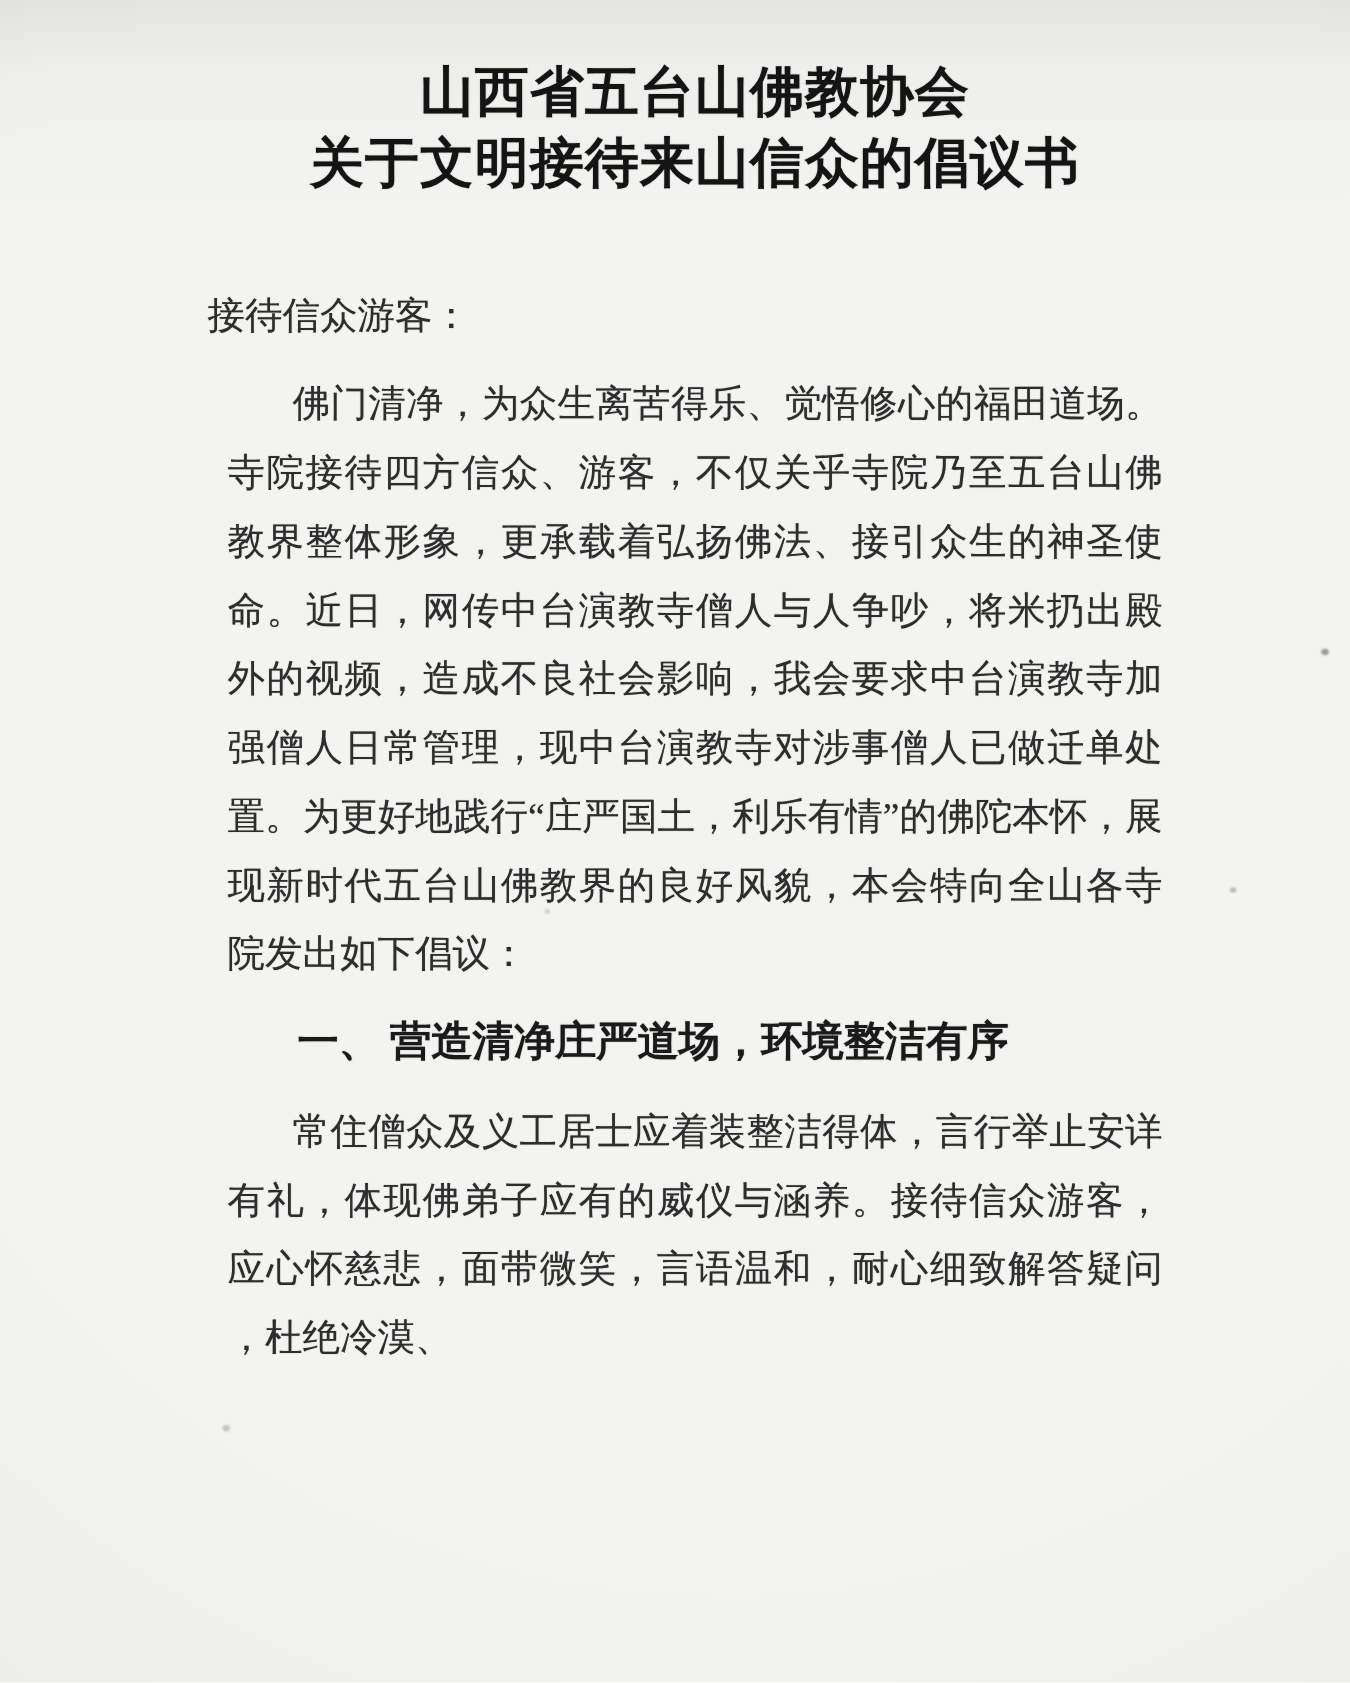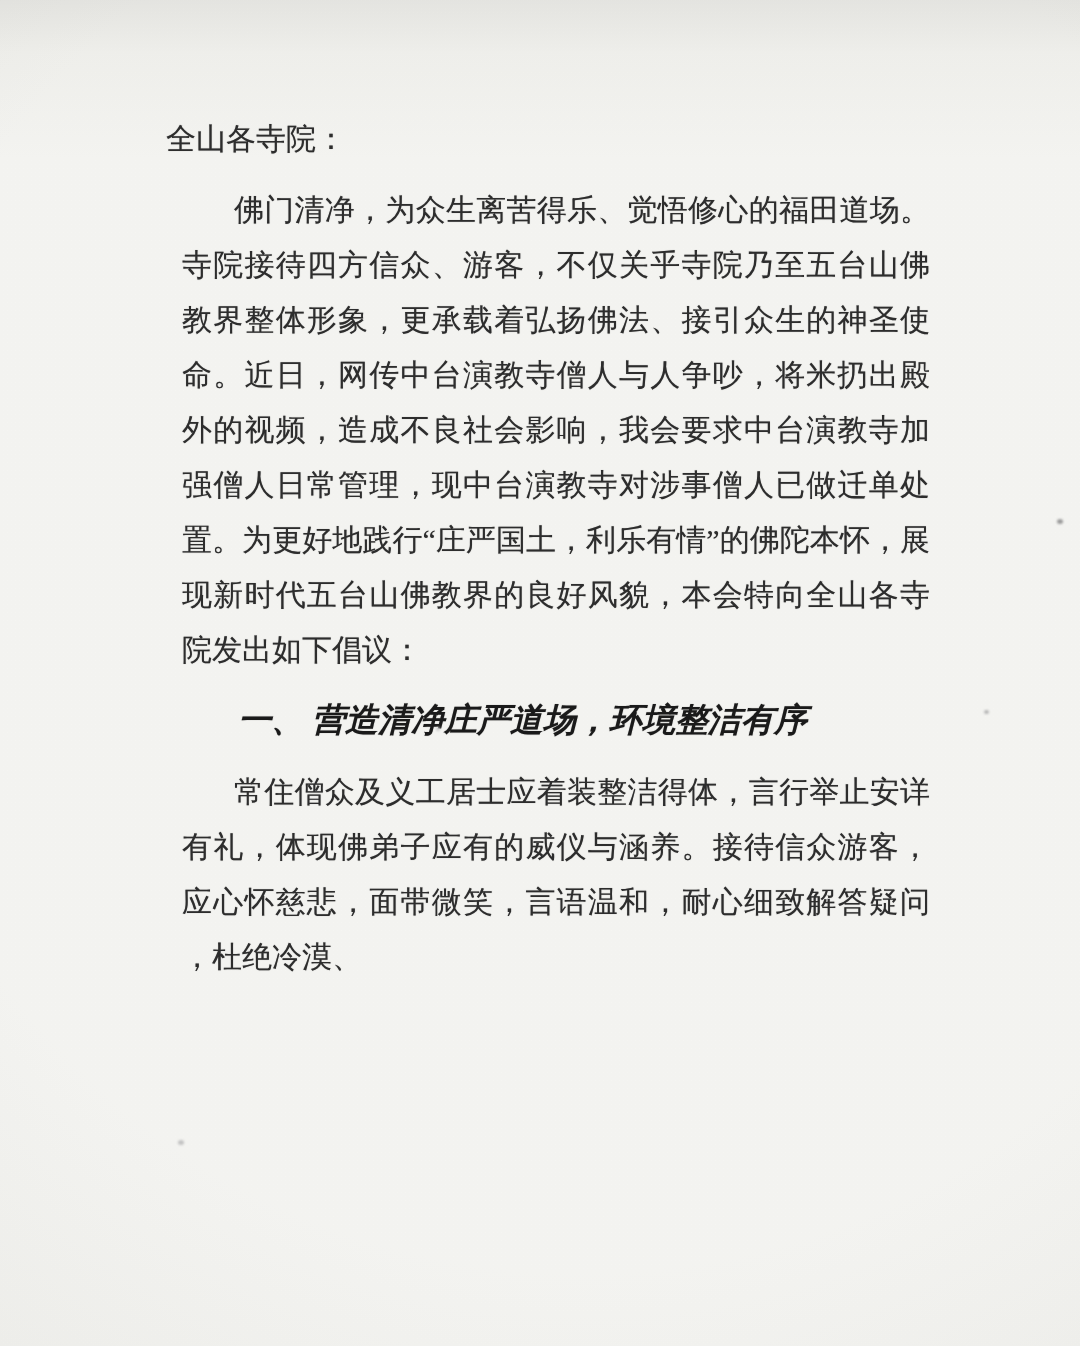--- a/index.html
+++ b/index.html
@@ -64,21 +64,20 @@
   }
 
   .section-heading {
     margin: 5px 0 7px 0;
     padding-left: 72px;
     font-size: 33px;
     font-weight: 700;
     color: #1a1a1a;
     text-indent: 0;
     text-shadow: 0 0 1px rgba(20, 20, 20, 0.4);
-    font-style: italic;
   }
 
   .section-heading .num {
     margin-right: 8px;
   }
 
   .speck {
     position: absolute;
     border-radius: 50%;
     filter: blur(1px);
@@ -87,23 +86,27 @@
   .speck-2 { left: 984px;  top: 710px; width: 5px; height: 4px; background: #b5b5b5; }
   .speck-3 { left: 178px;  top: 1140px; width: 6px; height: 5px; background: #c2c2c2; }
   .speck-4 { left: 436px;  top: 727px; width: 4px; height: 4px; background: #cccccc; }
 </style>
 </head>
 <body>
 
 <div class="page">
   <div class="doc">
 
+    <div class="doc-title">
+      <div>山西省五台山佛教协会</div>
+      <div>关于文明接待来山信众的倡议书</div>
+    </div>
 
     <div class="doc-body" id="doc-body">
-      <p class="salutation">全山各寺院：</p>
+      <p class="salutation">接待信众游客：</p>
 
   <p class="body-para">佛门清净，为众生离苦得乐、觉悟修心的福田道场。寺院接待四方信众、游客，不仅关乎寺院乃至五台山佛教界整体形象，更承载着弘扬佛法、接引众生的神圣使命。近日，网传中台演教寺僧人与人争吵，将米扔出殿外的视频，造成不良社会影响，我会要求中台演教寺加强僧人日常管理，现中台演教寺对涉事僧人已做迁单处置。为更好地践行“庄严国土，利乐有情”的佛陀本怀，展现新时代五台山佛教界的良好风貌，本会特向全山各寺院发出如下倡议：</p>
 
   <p class="body-para section-heading"><span class="num">一、</span><span>营造清净庄严道场，环境整洁有序</span></p>
 
 
 
   <p class="body-para">常住僧众及义工居士应着装整洁得体，言行举止安详有礼，体现佛弟子应有的威仪与涵养。接待信众游客，应心怀慈悲，面带微笑，言语温和，耐心细致解答疑问，杜绝冷漠、</p>
 </div>
 

